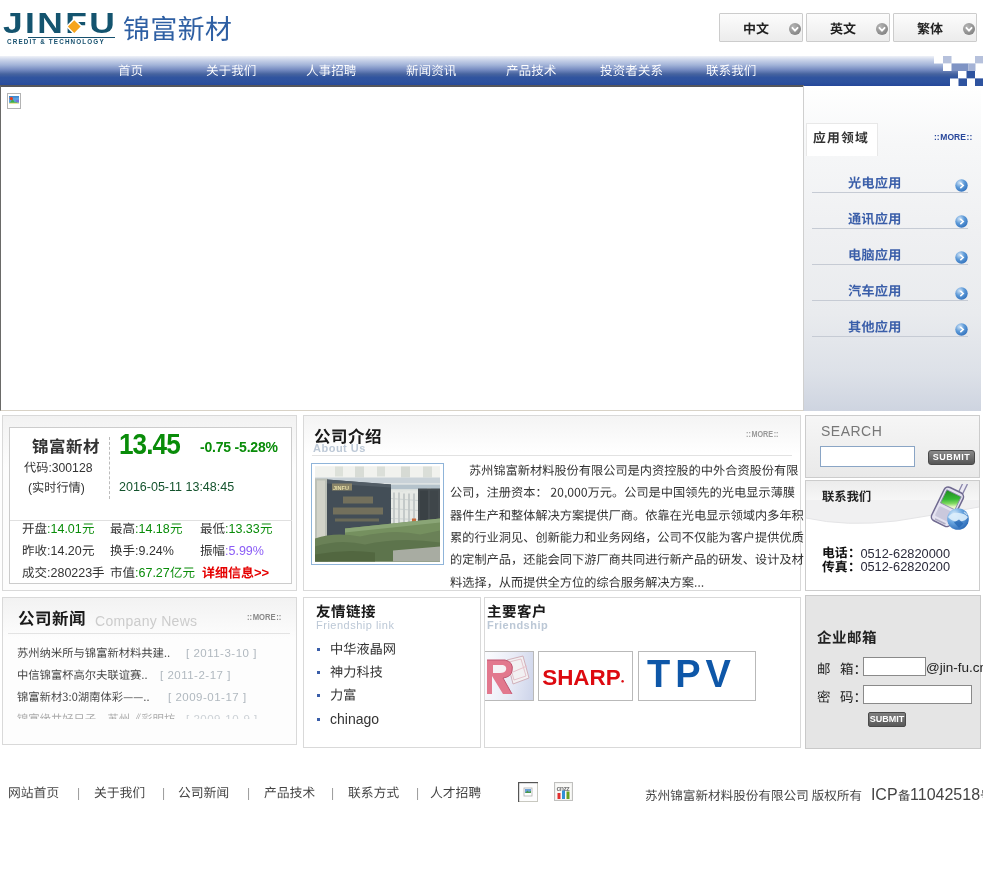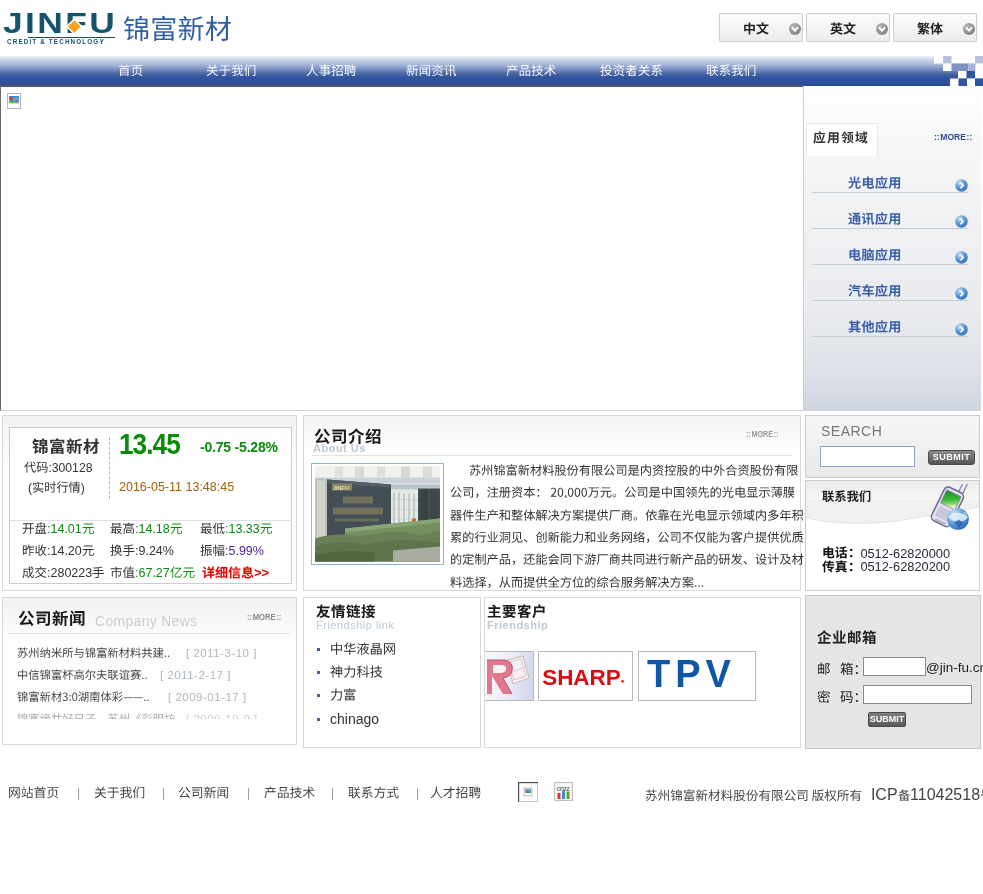--- a/index.html
+++ b/index.html
@@ -258,21 +258,21 @@
       <g fill="#333" transform="translate(0,880) scale(1,-1)">
         <path transform="translate(0,0)" d="M538 107C671 57 804 -12 885 -74L931 -15C848 44 708 113 574 162ZM240 557C294 525 358 475 387 440L435 494C404 530 339 575 285 605ZM140 401C197 370 264 320 296 284L342 341C309 376 241 422 185 451ZM90 726V523H165V656H834V523H912V726H569C554 761 528 810 503 847L429 824C447 794 466 758 480 726ZM71 256V191H432C376 94 273 29 81 -11C97 -28 116 -57 124 -77C349 -25 461 62 518 191H935V256H541C570 353 577 469 581 606H503C499 464 493 349 461 256Z"></path>
         <path transform="translate(1000,0)" d="M474 452C527 375 595 269 627 208L693 246C659 307 590 409 536 485ZM324 402V174H153V402ZM324 469H153V688H324ZM81 756V25H153V106H394V756ZM764 835V640H440V566H764V33C764 13 756 6 736 6C714 4 640 4 562 7C573 -15 585 -49 590 -70C690 -70 754 -69 790 -56C826 -44 840 -22 840 33V566H962V640H840V835Z"></path>
         <path transform="translate(2000,0)" d="M435 780V708H927V780ZM267 841C216 768 119 679 35 622C48 608 69 579 79 562C169 626 272 724 339 811ZM391 504V432H728V17C728 1 721 -4 702 -5C684 -6 616 -6 545 -3C556 -25 567 -56 570 -77C668 -77 725 -77 759 -66C792 -53 804 -30 804 16V432H955V504ZM307 626C238 512 128 396 25 322C40 307 67 274 78 259C115 289 154 325 192 364V-83H266V446C308 496 346 548 378 600Z"></path>
         <path transform="translate(3000,0)" d="M152 840V-79H220V840ZM73 647C67 569 51 458 27 390L86 370C109 445 125 561 129 640ZM229 674C250 627 273 564 282 526L335 552C325 588 301 648 279 694ZM446 210H808V134H446ZM446 267V342H808V267ZM590 840V762H334V704H590V640H358V585H590V516H304V458H958V516H664V585H903V640H664V704H928V762H664V840ZM376 400V-79H446V77H808V5C808 -7 803 -11 790 -12C776 -13 728 -13 677 -11C686 -29 696 -57 699 -76C770 -76 815 -76 843 -64C871 -53 879 -33 879 4V400Z"></path>
       </g>
     </svg>)</span>
 <div class="abs" style="left:109px;top:437px;height:62px;border-left:1px dashed #bbb"></div>
 <div class="abs" style="left:119px;top:428px;font-size:29px;font-weight:bold;color:#098c09;letter-spacing:-1px;transform:scaleX(0.9);transform-origin:0 0">13.45</div>
 <div class="abs" style="left:200px;top:439px;font-size:14px;font-weight:bold;color:#098c09;letter-spacing:-0.2px">-0.75&nbsp;-5.28%</div>
-<div class="abs" style="left:119px;top:479.5px;font-size:12.5px;color:#a16207">2016-05-11 13:48:45</div>
+<div class="abs" style="left:119px;top:479.5px;font-size:12.5px;color:#14532d">2016-05-11 13:48:45</div>
 <div class="abs" style="left:10px;top:520px;width:282px;height:1px;background:#e0e0e0"></div>
 <span class="abs" style="left:22px;top:521.5px;font-size:12.5px;color:#333"><svg style="width:25.0px;height:12.5px;vertical-align:-1.5px" viewBox="0 0 2000 1000" preserveAspectRatio="none">
       <g fill="#333" transform="translate(0,880) scale(1,-1)">
         <path transform="translate(0,0)" d="M649 703V418H369V461V703ZM52 418V346H288C274 209 223 75 54 -28C74 -41 101 -66 114 -84C299 33 351 189 365 346H649V-81H726V346H949V418H726V703H918V775H89V703H293V461L292 418Z"></path>
         <path transform="translate(1000,0)" d="M390 426C446 397 516 352 550 320L588 368C554 400 483 442 428 469ZM464 850C457 826 444 793 431 765H212V589L211 550H51V484H201C186 423 151 361 74 312C90 302 118 274 129 259C221 319 261 402 277 484H741V367C741 356 737 352 723 352C710 351 664 351 616 352C627 334 637 307 640 288C708 288 752 288 779 299C807 310 816 330 816 366V484H956V550H816V765H512L545 834ZM397 647C450 621 514 580 545 550H286L287 588V703H741V550H547L585 596C552 627 487 666 434 690ZM158 261V15H45V-52H955V15H843V261ZM228 15V200H362V15ZM431 15V200H565V15ZM635 15V200H770V15Z"></path>
       </g>
     </svg><span style="color:#098c09">:14.01</span><svg style="width:12.5px;height:12.5px;vertical-align:-1.5px" viewBox="0 0 1000 1000" preserveAspectRatio="none">
       <g fill="#098c09" transform="translate(0,880) scale(1,-1)">
         <path transform="translate(0,0)" d="M147 762V690H857V762ZM59 482V408H314C299 221 262 62 48 -19C65 -33 87 -60 95 -77C328 16 376 193 394 408H583V50C583 -37 607 -62 697 -62C716 -62 822 -62 842 -62C929 -62 949 -15 958 157C937 162 905 176 887 190C884 36 877 9 836 9C812 9 724 9 706 9C667 9 659 15 659 51V408H942V482Z"></path>
       </g>
@@ -311,21 +311,21 @@
       <g fill="#333" transform="translate(0,880) scale(1,-1)">
         <path transform="translate(0,0)" d="M164 839V638H48V568H164V345C116 331 72 318 36 309L56 235L164 270V12C164 0 159 -4 148 -4C137 -5 103 -5 64 -4C74 -25 84 -58 87 -77C145 -78 182 -75 205 -62C229 -50 238 -29 238 12V294L345 329L334 399L238 368V568H331V638H238V839ZM536 688H744C721 654 692 617 664 587H458C487 620 513 654 536 688ZM333 289V224H575C535 137 452 48 279 -28C295 -42 318 -66 329 -81C499 -1 588 93 635 186C699 68 802 -28 921 -77C931 -59 953 -32 969 -17C848 25 744 115 687 224H950V289H880V587H750C788 629 827 678 853 722L803 756L791 752H575C589 778 602 803 613 828L537 842C502 757 435 651 337 572C353 561 377 536 388 519L406 535V289ZM478 289V527H611V422C611 382 609 337 598 289ZM805 289H671C682 336 684 381 684 421V527H805Z"></path>
         <path transform="translate(1000,0)" d="M50 322V248H463V25C463 5 454 -2 432 -3C409 -3 330 -4 246 -2C258 -22 272 -55 278 -76C383 -77 449 -76 487 -63C524 -51 540 -29 540 25V248H953V322H540V484H896V556H540V719C658 733 768 753 853 778L798 839C645 791 354 765 116 753C123 737 132 707 134 688C238 692 352 699 463 710V556H117V484H463V322Z"></path>
       </g>
     </svg><span style="color:#333">:9.24%</span></span>
 <span class="abs" style="left:200px;top:543.5px;font-size:12.5px;color:#333"><svg style="width:25.0px;height:12.5px;vertical-align:-1.5px" viewBox="0 0 2000 1000" preserveAspectRatio="none">
       <g fill="#333" transform="translate(0,880) scale(1,-1)">
         <path transform="translate(0,0)" d="M526 626V560H907V626ZM551 -81C567 -66 593 -52 762 23C758 38 753 66 752 85L617 31V389H684C723 196 797 29 915 -55C926 -37 949 -11 965 3C899 44 846 112 807 195C849 226 900 266 942 306L891 352C865 321 822 281 784 249C766 293 752 340 741 389H948V455H478V723H934V792H406V426C406 282 400 93 325 -42C343 -50 375 -70 388 -82C461 48 476 239 478 389H548V57C548 11 528 -15 513 -26C525 -38 544 -66 551 -81ZM169 840V638H54V568H169V343C119 329 74 317 37 308L55 235L169 270V9C169 -4 165 -7 154 -7C143 -8 111 -8 76 -7C86 -27 95 -58 98 -76C152 -76 187 -74 210 -62C233 -51 242 -30 242 9V292L354 327L345 395L242 365V568H343V638H242V840Z"></path>
         <path transform="translate(1000,0)" d="M431 788V725H952V788ZM548 595H831V479H548ZM482 654V420H898V654ZM66 650V126H124V583H197V-80H262V583H340V211C340 203 338 201 331 200C323 200 305 200 280 201C290 183 299 154 301 136C335 136 358 137 376 149C393 161 397 182 397 209V650H262V839H197V650ZM505 118H648V15H505ZM869 118V15H713V118ZM505 179V282H648V179ZM869 179H713V282H869ZM437 343V-80H505V-46H869V-77H939V343Z"></path>
       </g>
-    </svg><span style="color:#4c1d95">:5.99%</span></span>
+    </svg><span style="color:#8b5cf6">:5.99%</span></span>
 <span class="abs" style="left:22px;top:565.5px;font-size:12.5px;color:#333"><svg style="width:25.0px;height:12.5px;vertical-align:-1.5px" viewBox="0 0 2000 1000" preserveAspectRatio="none">
       <g fill="#333" transform="translate(0,880) scale(1,-1)">
         <path transform="translate(0,0)" d="M544 839C544 782 546 725 549 670H128V389C128 259 119 86 36 -37C54 -46 86 -72 99 -87C191 45 206 247 206 388V395H389C385 223 380 159 367 144C359 135 350 133 335 133C318 133 275 133 229 138C241 119 249 89 250 68C299 65 345 65 371 67C398 70 415 77 431 96C452 123 457 208 462 433C462 443 463 465 463 465H206V597H554C566 435 590 287 628 172C562 96 485 34 396 -13C412 -28 439 -59 451 -75C528 -29 597 26 658 92C704 -11 764 -73 841 -73C918 -73 946 -23 959 148C939 155 911 172 894 189C888 56 876 4 847 4C796 4 751 61 714 159C788 255 847 369 890 500L815 519C783 418 740 327 686 247C660 344 641 463 630 597H951V670H626C623 725 622 781 622 839ZM671 790C735 757 812 706 850 670L897 722C858 756 779 805 716 836Z"></path>
         <path transform="translate(1000,0)" d="M318 597C258 521 159 442 70 392C87 380 115 351 129 336C216 393 322 483 391 569ZM618 555C711 491 822 396 873 332L936 382C881 445 768 536 677 598ZM352 422 285 401C325 303 379 220 448 152C343 72 208 20 47 -14C61 -31 85 -64 93 -82C254 -42 393 16 503 102C609 16 744 -42 910 -74C920 -53 941 -22 958 -5C797 21 663 74 559 151C630 220 686 303 727 406L652 427C618 335 568 260 503 199C437 261 387 336 352 422ZM418 825C443 787 470 737 485 701H67V628H931V701H517L562 719C549 754 516 809 489 849Z"></path>
       </g>
     </svg><span style="color:#333">:280223</span><svg style="width:12.5px;height:12.5px;vertical-align:-1.5px" viewBox="0 0 1000 1000" preserveAspectRatio="none">
       <g fill="#333" transform="translate(0,880) scale(1,-1)">
         <path transform="translate(0,0)" d="M50 322V248H463V25C463 5 454 -2 432 -3C409 -3 330 -4 246 -2C258 -22 272 -55 278 -76C383 -77 449 -76 487 -63C524 -51 540 -29 540 25V248H953V322H540V484H896V556H540V719C658 733 768 753 853 778L798 839C645 791 354 765 116 753C123 737 132 707 134 688C238 692 352 699 463 710V556H117V484H463V322Z"></path>
       </g>
     </svg></span>

